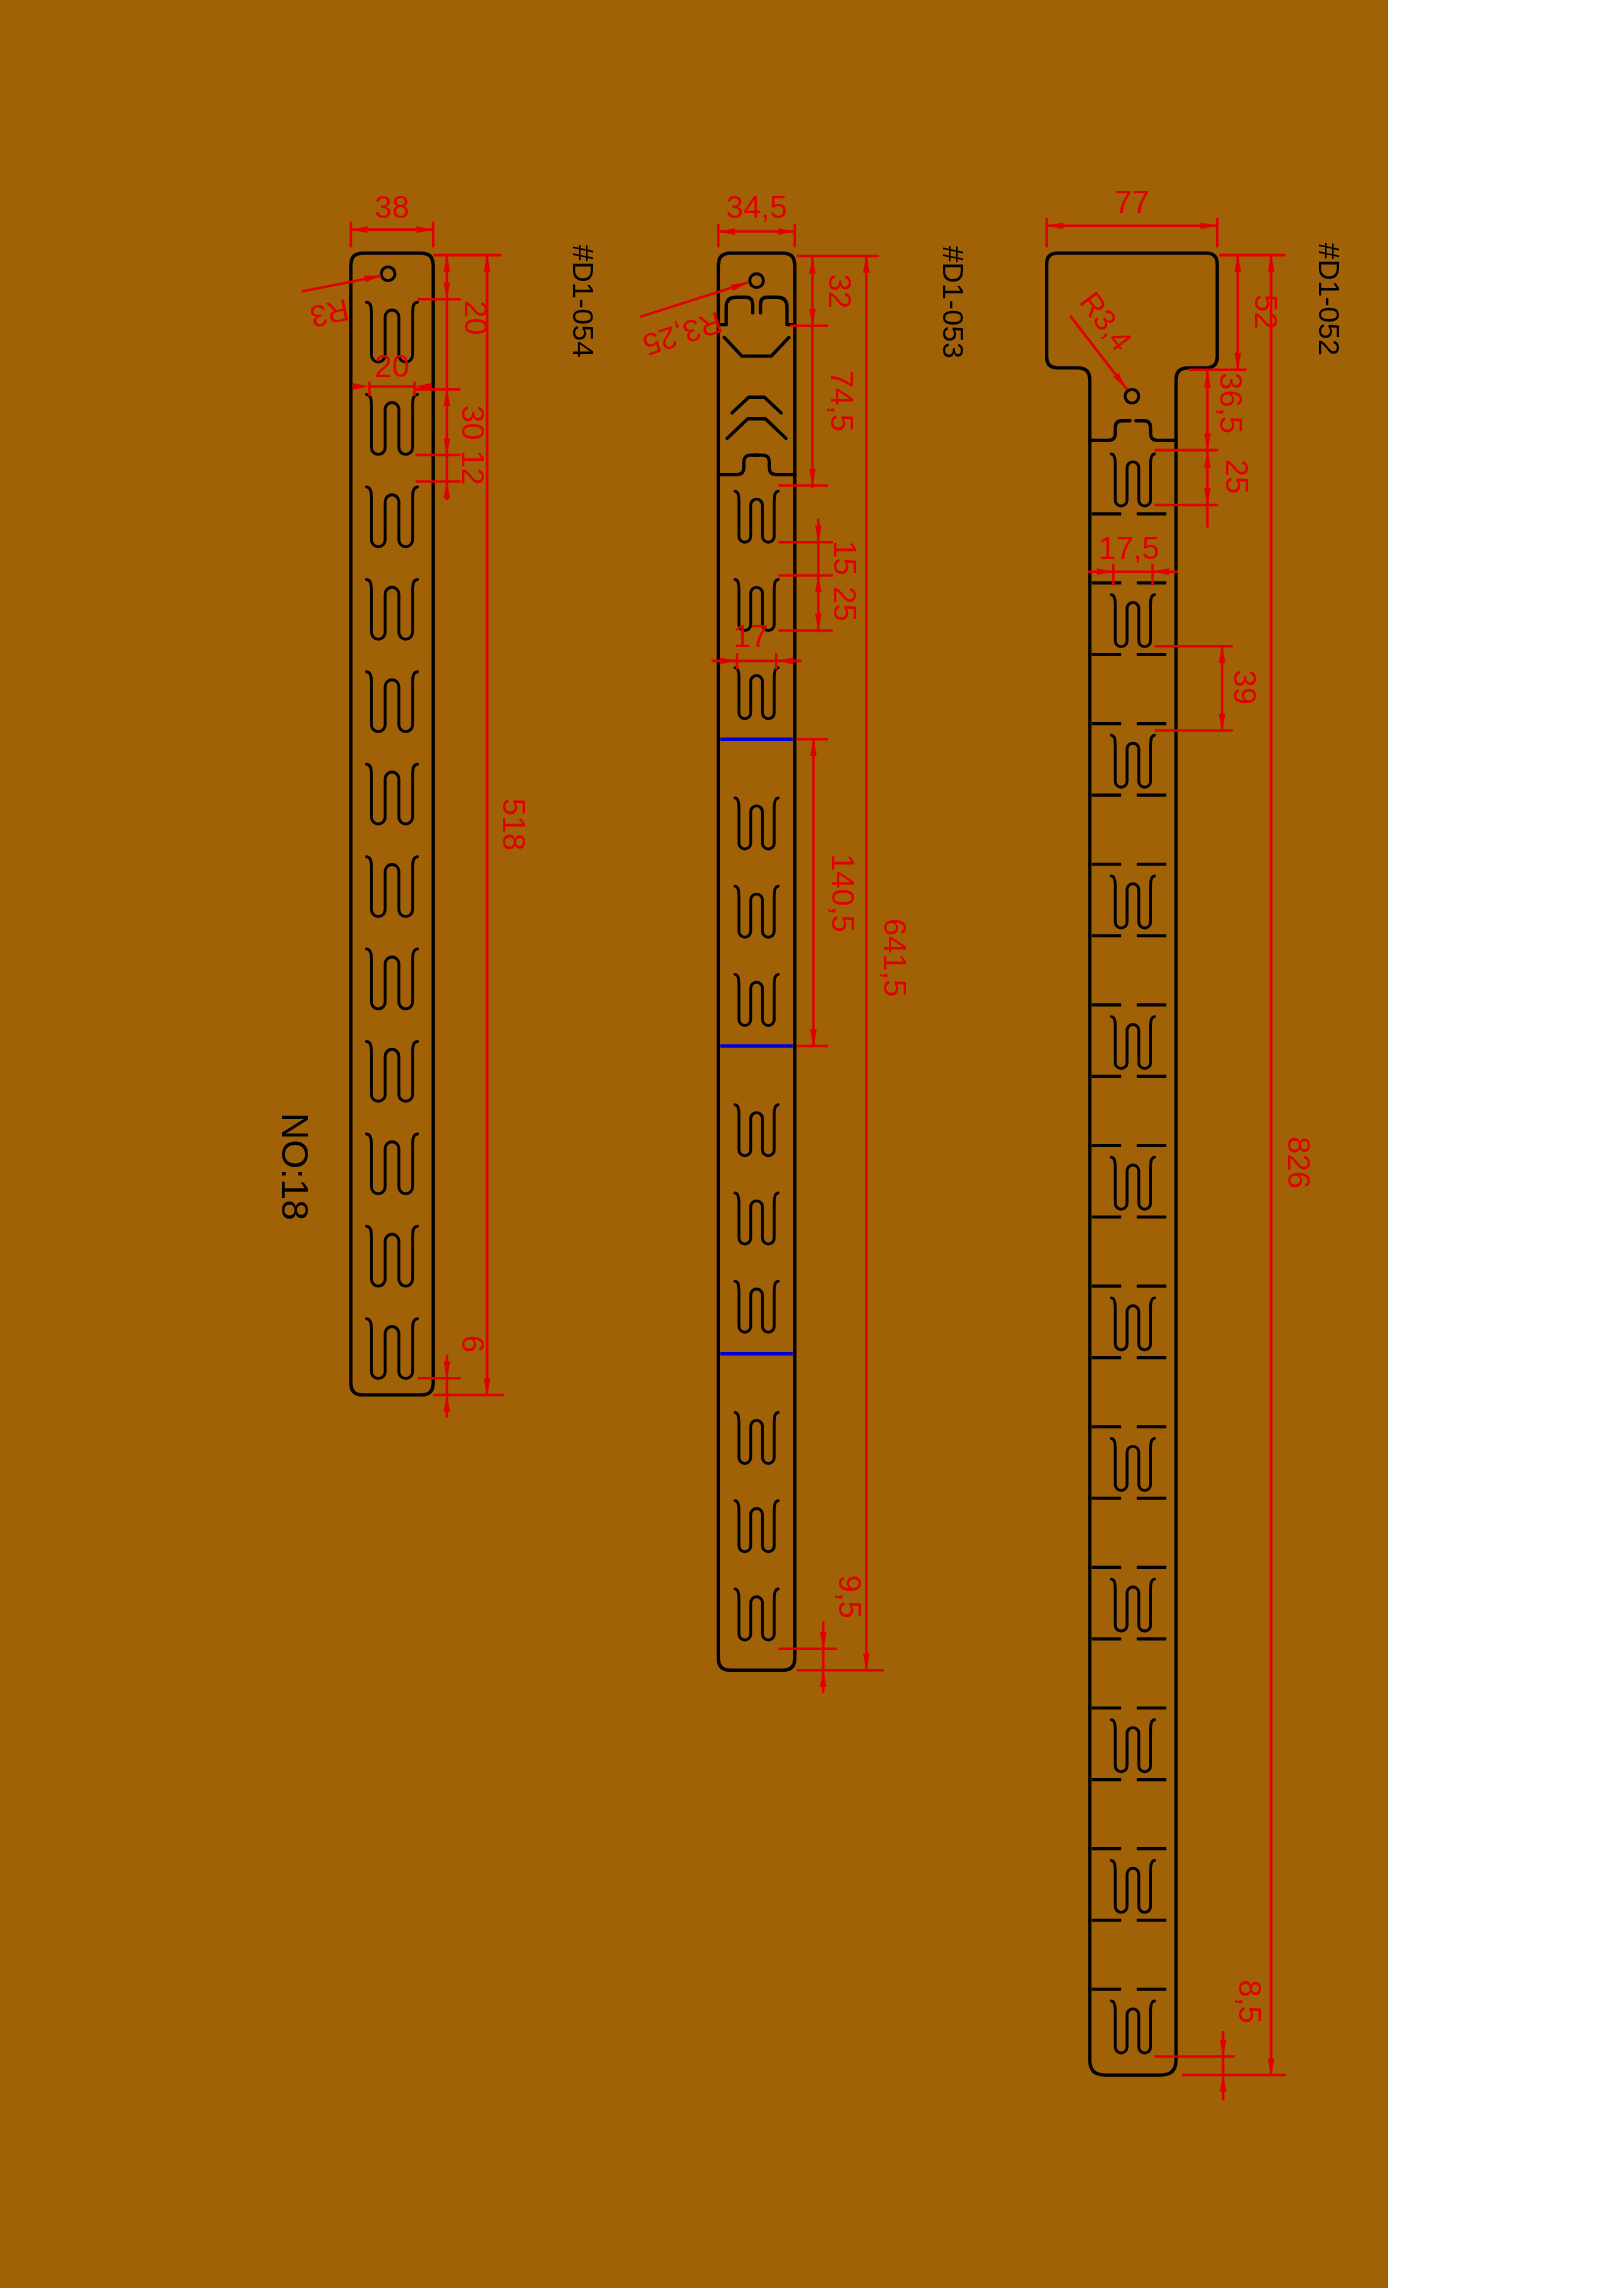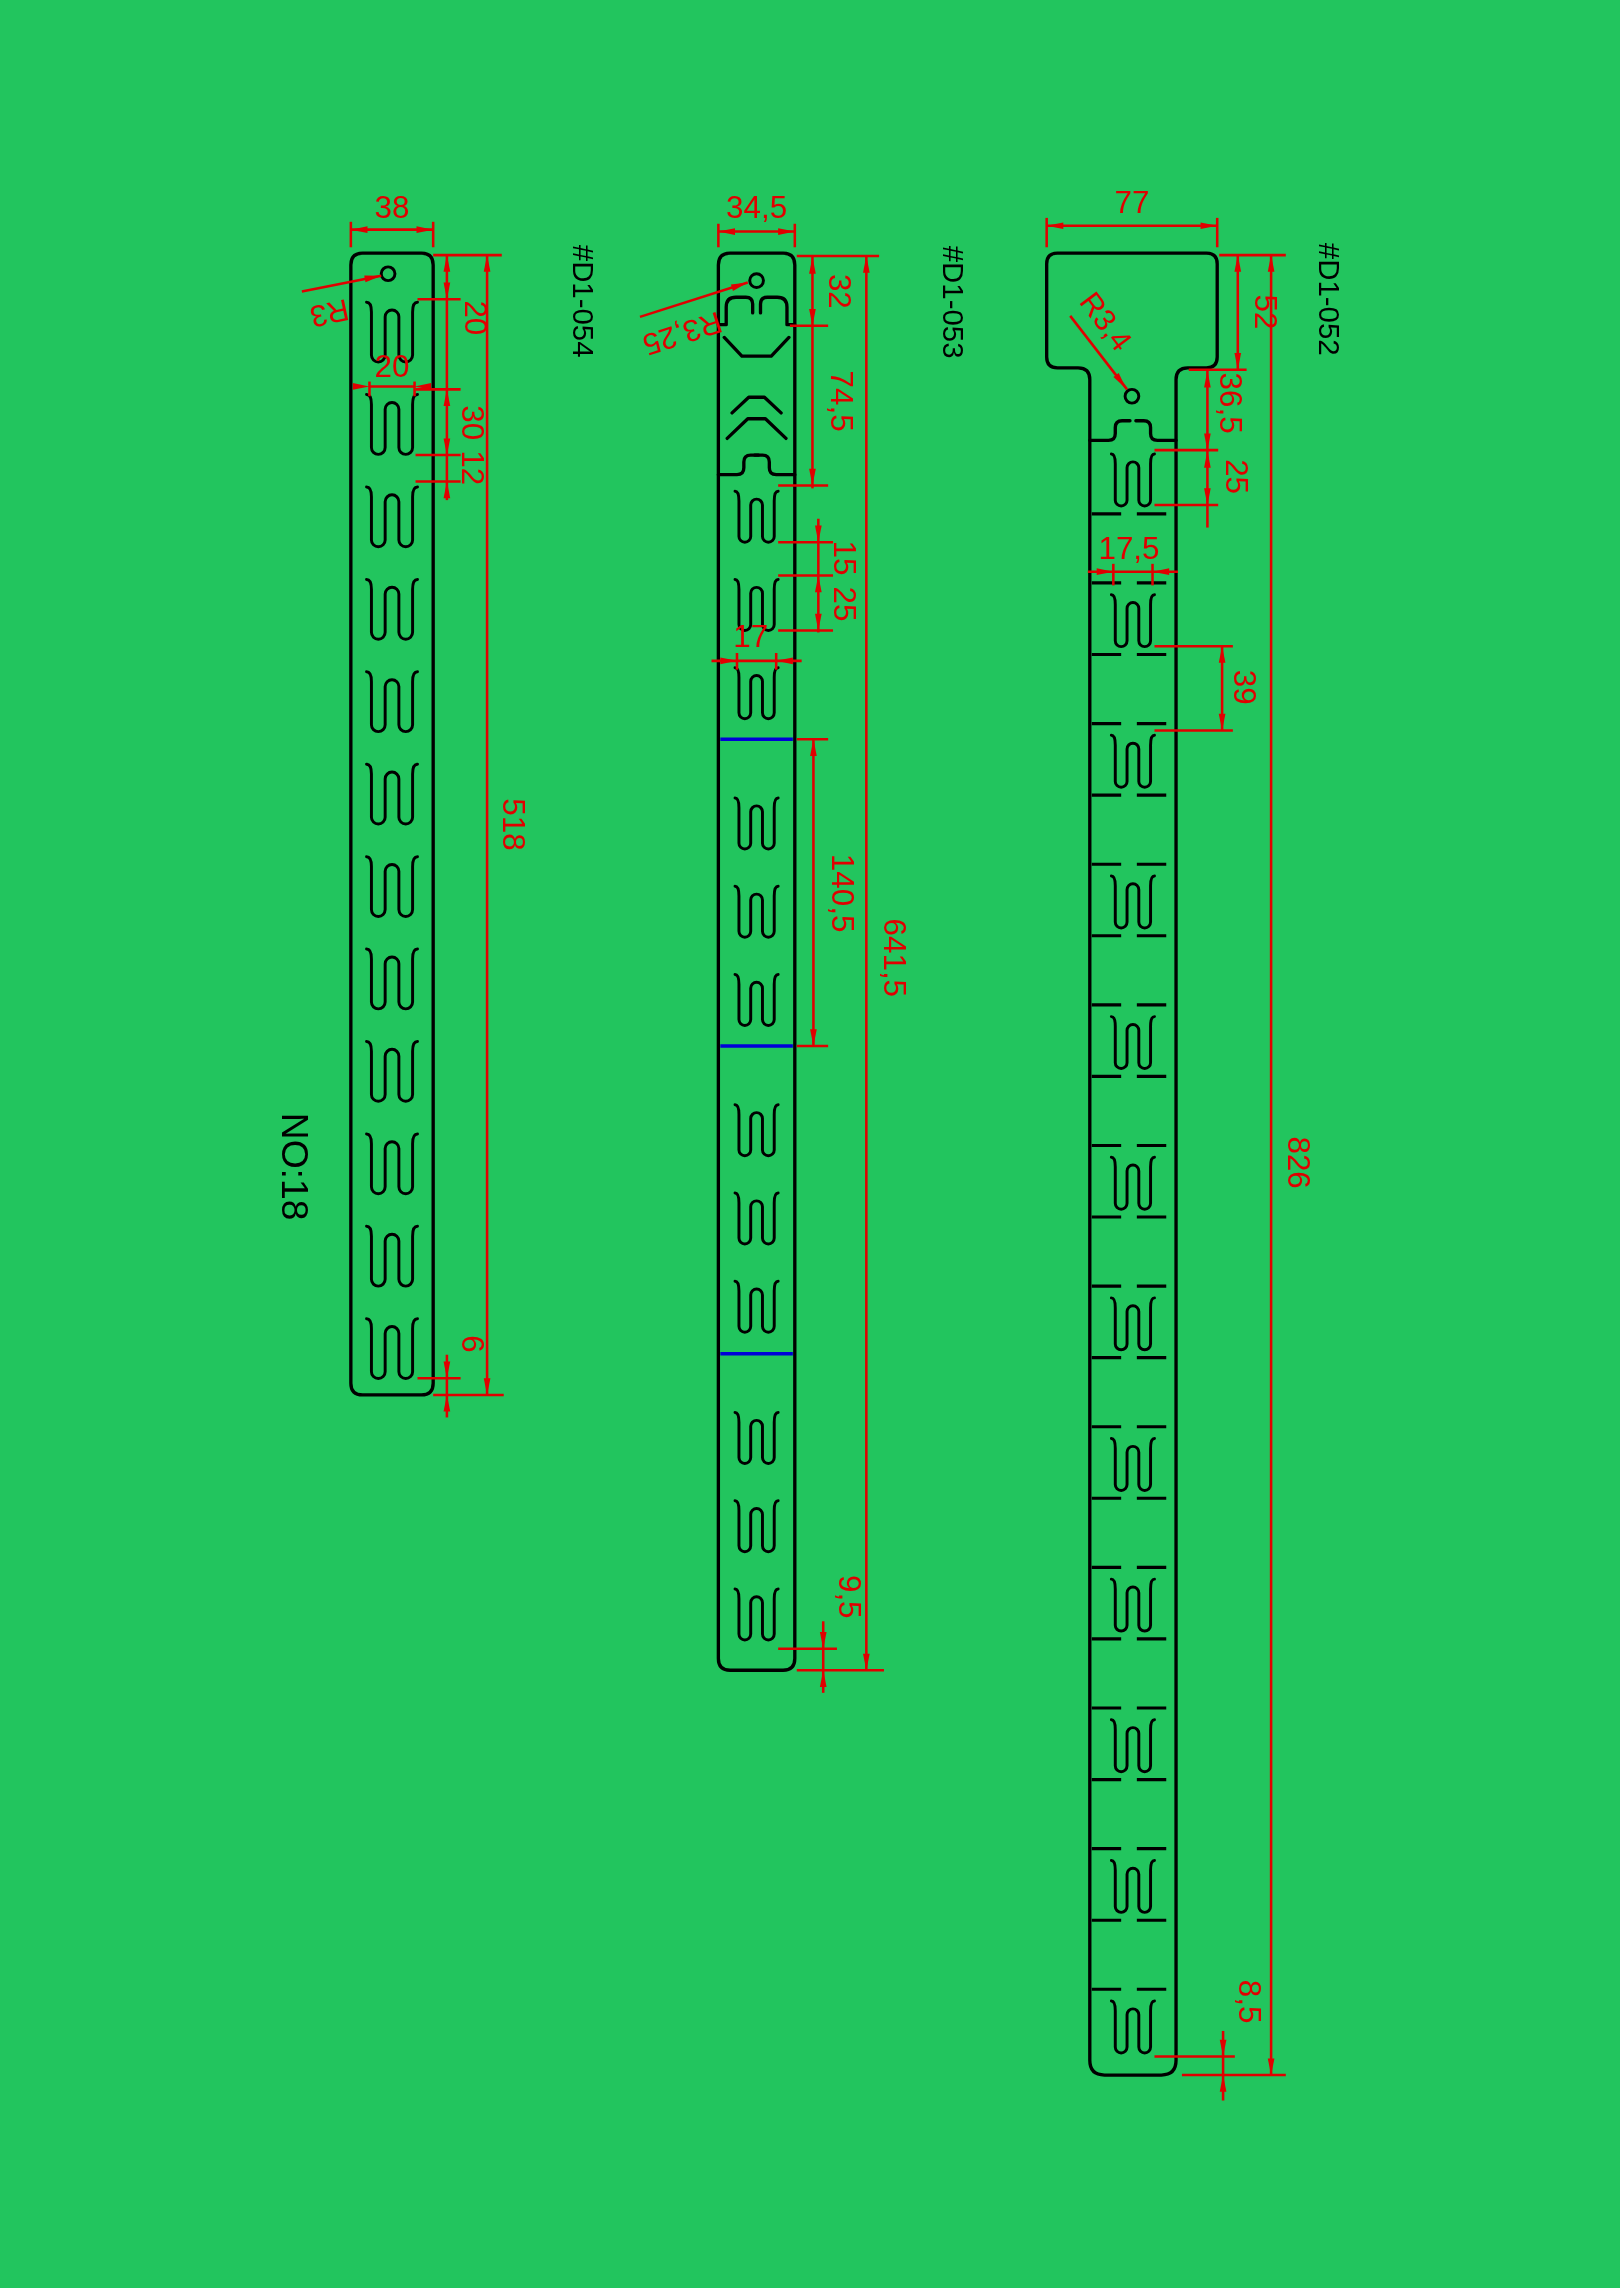--- a/index.html
+++ b/index.html
@@ -1,16 +1,16 @@
 <!DOCTYPE html>
 <html><head>
 <meta charset="utf-8">
 <style>
   html,body{margin:0;padding:0;background:#ffffff;}
-  .page{position:relative;width:1620px;height:2289px;background:#22c55e;overflow:hidden;}
+  .page{position:relative;width:1388px;height:2289px;background:#a16207;overflow:hidden;}
   svg{display:block;}
   text{font-family:"Liberation Sans","DejaVu Sans",sans-serif;}
   .dim{fill:#e10000;font-size:32px;}
   .dim-sm{fill:#e10000;font-size:31px;}
   .plabel{fill:#000000;font-size:30px;}
   .note{fill:#000000;font-size:38px;}
 </style>
 </head>
 <body>
 

